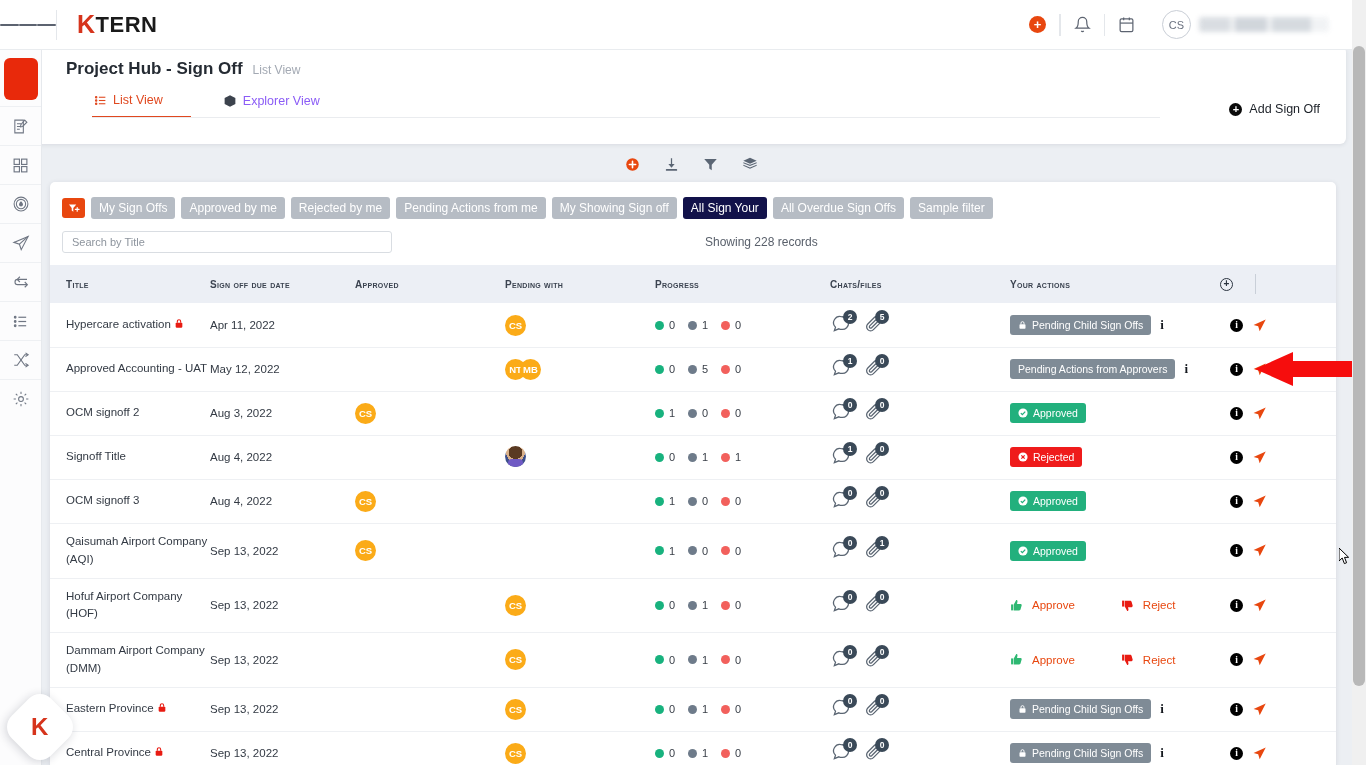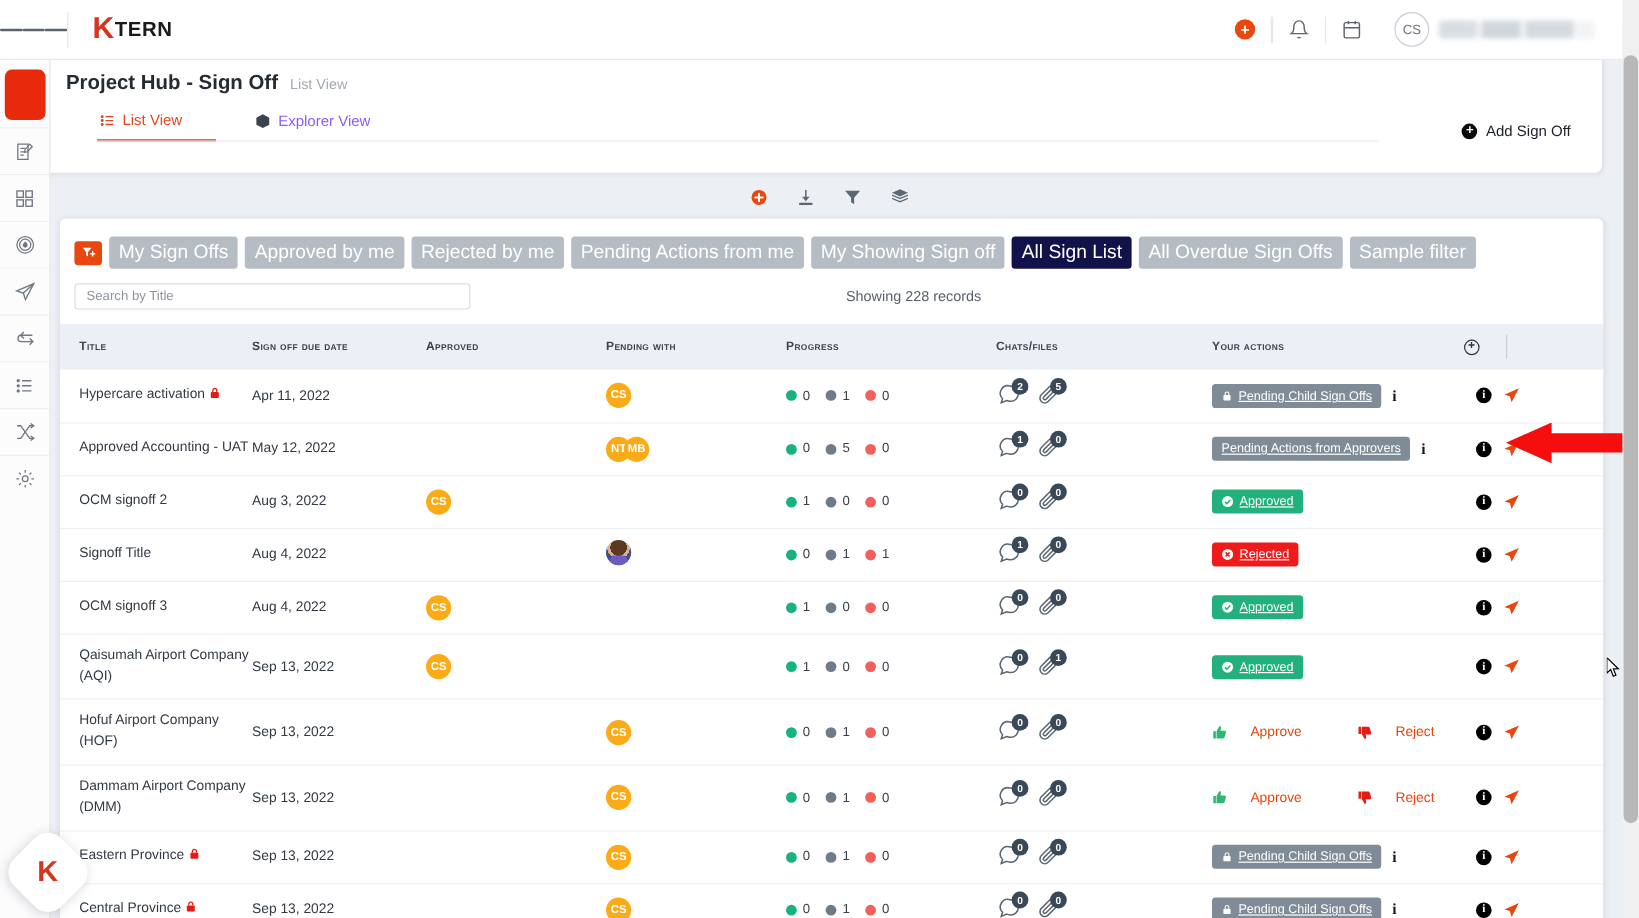--- a/index.html
+++ b/index.html
@@ -16,21 +16,21 @@
   .topbar {
     position: absolute; top: 0; left: 0; width: 1356px; height: 50px;
     background: #fff; display: flex; align-items: center;
     border-bottom: 1px solid #e9ecef; z-index: 40;
   }
   .hamburger { width: 56px; display: flex; justify-content: center; align-items: center; cursor: pointer; }
   .hamburger span { display: block; width: 20px; height: 2px; background: #5c6370; margin: 3px 0; border-radius: 1px; }
   .topbar-divider { width: 1px; height: 30px; background: #e4e7eb; }
   .brand { display: flex; align-items: center; padding-left: 20px; letter-spacing: .5px; }
   .brand-k { color: #d6341c; font-size: 25px; font-weight: bold; font-family: "Liberation Sans", sans-serif; line-height: 1; }
-  .brand-rest { color: #1a1a1a; font-size: 17px; font-weight: bold; line-height: 1; }
+  .brand-rest { color: #1a1a1a; font-size: 22px; font-weight: bold; line-height: 1; }
   .topbar-right { margin-left: auto; display: flex; align-items: center; padding-right: 14px; height: 100%; }
   .tb-item { display: flex; align-items: center; padding: 0 13px; height: 100%; cursor: pointer; color: #5c6370; }
   .vline { width: 1px; height: 22px; background: #e4e7eb; }
   .plus-circle {
     width: 17px; height: 17px; border-radius: 50%; background: #e8470f;
     color: #fff; display: flex; align-items: center; justify-content: center;
     font-size: 13px; font-weight: bold; line-height: 1;
   }
   .conn-dot { width: 6px; height: 6px; border-radius: 50%; background: #e8470f; margin-right: 8px; }
   .conn-text { font-size: 12.5px; color: #4a5159; }
@@ -53,21 +53,21 @@
   }
   .rail-red { width: 34px; height: 42px; border-radius: 6px; background: #e8290b; margin: 8px 0 6px 0; cursor: pointer; }
   .rail-item {
     width: 100%; height: 39px; display: flex; align-items: center; justify-content: center;
     border-top: 1px solid #eef0f3; cursor: pointer; color: #6f7683;
   }
   .rail-item svg { display: block; }
 
   
   .page-head {
-    position: absolute; left: 25px; top: 46px; width: 1310px; height: 98px;
+    position: absolute; left: 36px; top: 46px; width: 1310px; height: 98px;
     background: #fff; border-radius: 6px; box-shadow: 0 1px 4px rgba(40,50,70,.10); z-index: 20;
   }
   .page-title-row { display: flex; align-items: baseline; padding: 13px 0 0 30px; }
   .page-title { font-size: 17px; font-weight: bold; color: #252b33; }
   .page-subtitle { font-size: 12px; color: #a3a9b3; margin-left: 10px; }
   .tabs { display: flex; padding-left: 56px; margin-top: 9px; position: relative; }
   .tab {
     display: flex; align-items: center; gap: 6px; font-size: 12.5px;
     padding: 5px 14px 9px 2px; color: #8b5cf6; cursor: pointer; margin-right: 30px;
   }
@@ -94,21 +94,21 @@
     position: absolute; left: 50px; top: 182px; width: 1286px; bottom: -4px;
     background: #fff; border-radius: 5px; box-shadow: 0 1px 5px rgba(40,50,70,.12);
     z-index: 15; overflow: hidden;
   }
   .chips-row { display: flex; align-items: center; gap: 6px; padding: 15px 0 0 12px; }
   .chip-filter-btn {
     width: 23px; height: 20px; background: #e8470f; border-radius: 3px; color: #fff;
     display: flex; align-items: center; justify-content: center; font-size: 11px; cursor: pointer;
   }
   .chip {
-    background: #b6bcc4; color: #fff; border-radius: 3px; font-size: 16px;
+    background: #b6bcc4; color: #fff; border-radius: 3px; font-size: 12px;
     padding: 4px 8px; cursor: pointer; white-space: nowrap; line-height: 1.2;
   }
   .chip.active { background: #12124a; }
   .search-row { display: flex; align-items: center; padding: 12px 0 0 12px; position: relative; }
   .search-input {
     width: 330px; height: 22px; border: 1px solid #d9dde2; border-radius: 3px;
     font-size: 11px; padding: 0 9px; color: #333; outline: none;
     font-family: "Liberation Sans", sans-serif; background: #fff;
   }
   .search-input::placeholder { color: #8d949d; }
@@ -149,27 +149,27 @@
   .cf { display: flex; align-items: center; gap: 10px; padding-left: 2px; }
   .cf-ico { position: relative; width: 22px; height: 22px; color: #5a6572; }
   .cf-badge {
     position: absolute; right: -3px; top: -4px; width: 14px; height: 14px; border-radius: 50%;
     background: #3a4958; color: #fff; font-size: 8.5px; display: flex;
     align-items: center; justify-content: center; font-weight: bold;
   }
 
   .badge {
     display: inline-flex; align-items: center; gap: 5px; border-radius: 3px;
-    font-size: 10.5px; color: #fff; padding: 4px 8px; white-space: nowrap; cursor: pointer; text-decoration: underline;
+    font-size: 10.5px; color: #fff; padding: 4px 8px; white-space: nowrap; cursor: pointer;
   }
   .badge.pending { background: #7f8b96; }
   .badge.approved { background: #22b07d; }
   .badge.rejected { background: #ef1b1b; }
   .info-i { font-family: "Liberation Serif", serif; font-weight: bold; font-size: 13px; color: #15191f; margin-left: 9px; cursor: pointer; }
-  .act-link { font-size: 11.5px; color: #e8470f; cursor: pointer; display: inline-flex; align-items: center; gap: 19px; }
+  .act-link { font-size: 11.5px; color: #e8470f; cursor: pointer; display: inline-flex; align-items: center; gap: 9px; }
   .actions-cell { display: flex; align-items: center; }
   .actions-gap { width: 46px; }
 
   .right-icons { display: flex; align-items: center; gap: 9px; padding-left: 10px; }
   .i-black {
     width: 13px; height: 13px; border-radius: 50%; background: #000; color: #fff;
     font-size: 9.5px; font-weight: bold; display: flex; align-items: center;
     justify-content: center; font-family: "Liberation Serif", serif; cursor: pointer;
   }
   .send-ico { color: #e8470f; cursor: pointer; display: flex; }
@@ -377,21 +377,21 @@
       <svg width="12" height="11" viewBox="0 0 24 24" fill="#fff">
         <path d="M1 3h16l-6.5 8V19l-3.5-2.5V11z"></path>
           <path d="M19 10v8M15 14h8" stroke="#fff" stroke-width="2.6" stroke-linecap="round"></path>
       </svg>
     </div>
     <div class="chip">My Sign Offs</div>
     <div class="chip">Approved by me</div>
     <div class="chip">Rejected by me</div>
     <div class="chip">Pending Actions from me</div>
     <div class="chip">My Showing Sign off</div>
-    <div class="chip active">All Sign List</div>
+    <div class="chip active">All Sign Your</div>
     <div class="chip">All Overdue Sign Offs</div>
     <div class="chip">Sample filter</div>
   </div>
 
   <div class="search-row">
     <input class="search-input" value="" placeholder="Search by Title" style="">
     <span class="records">Showing 228 records</span>
   </div>
 
   <table class="tbl">

